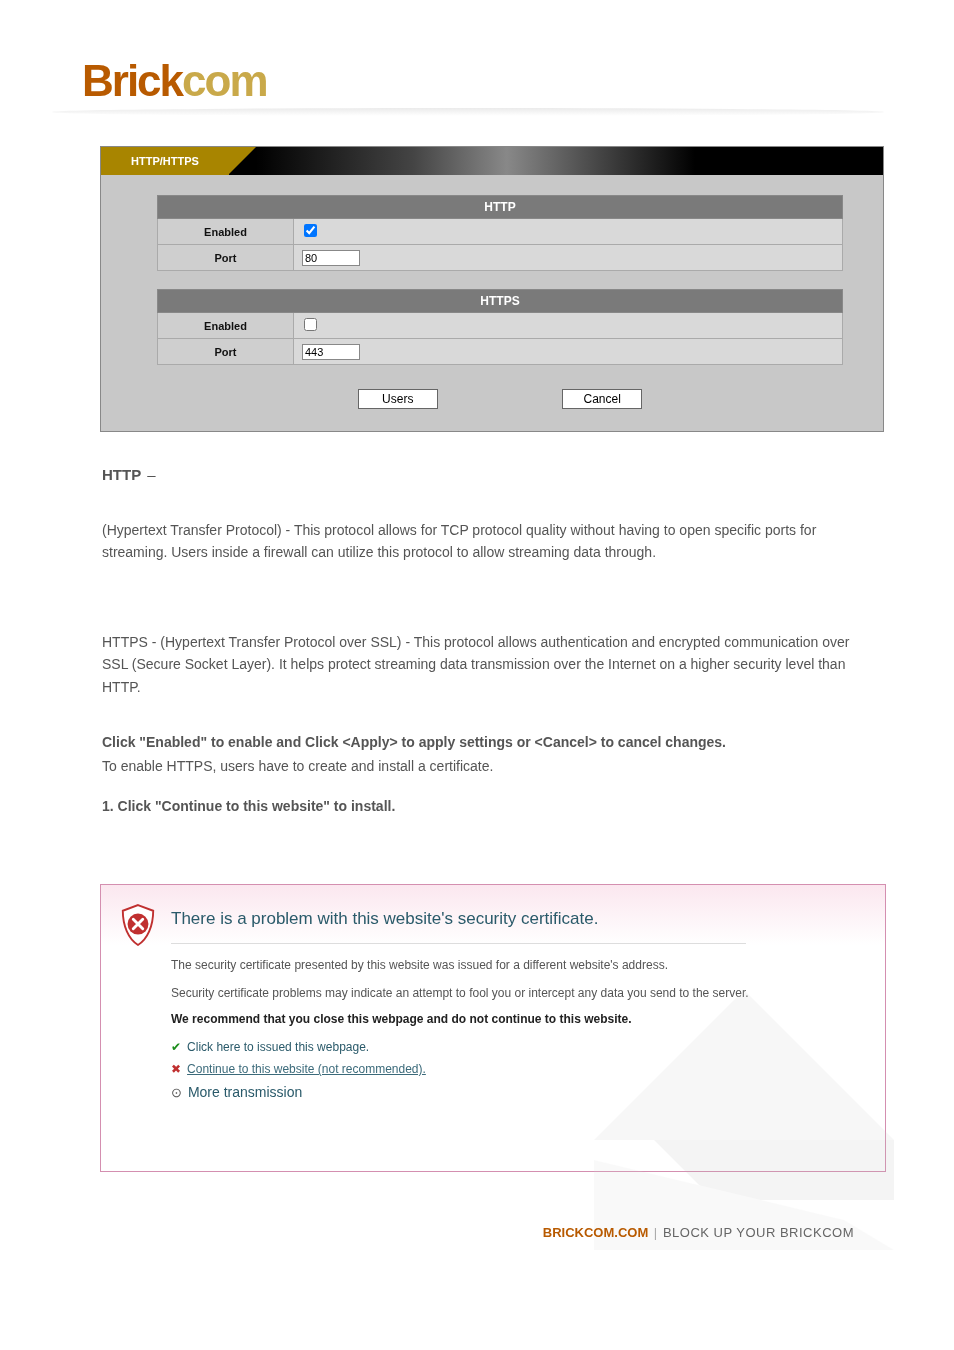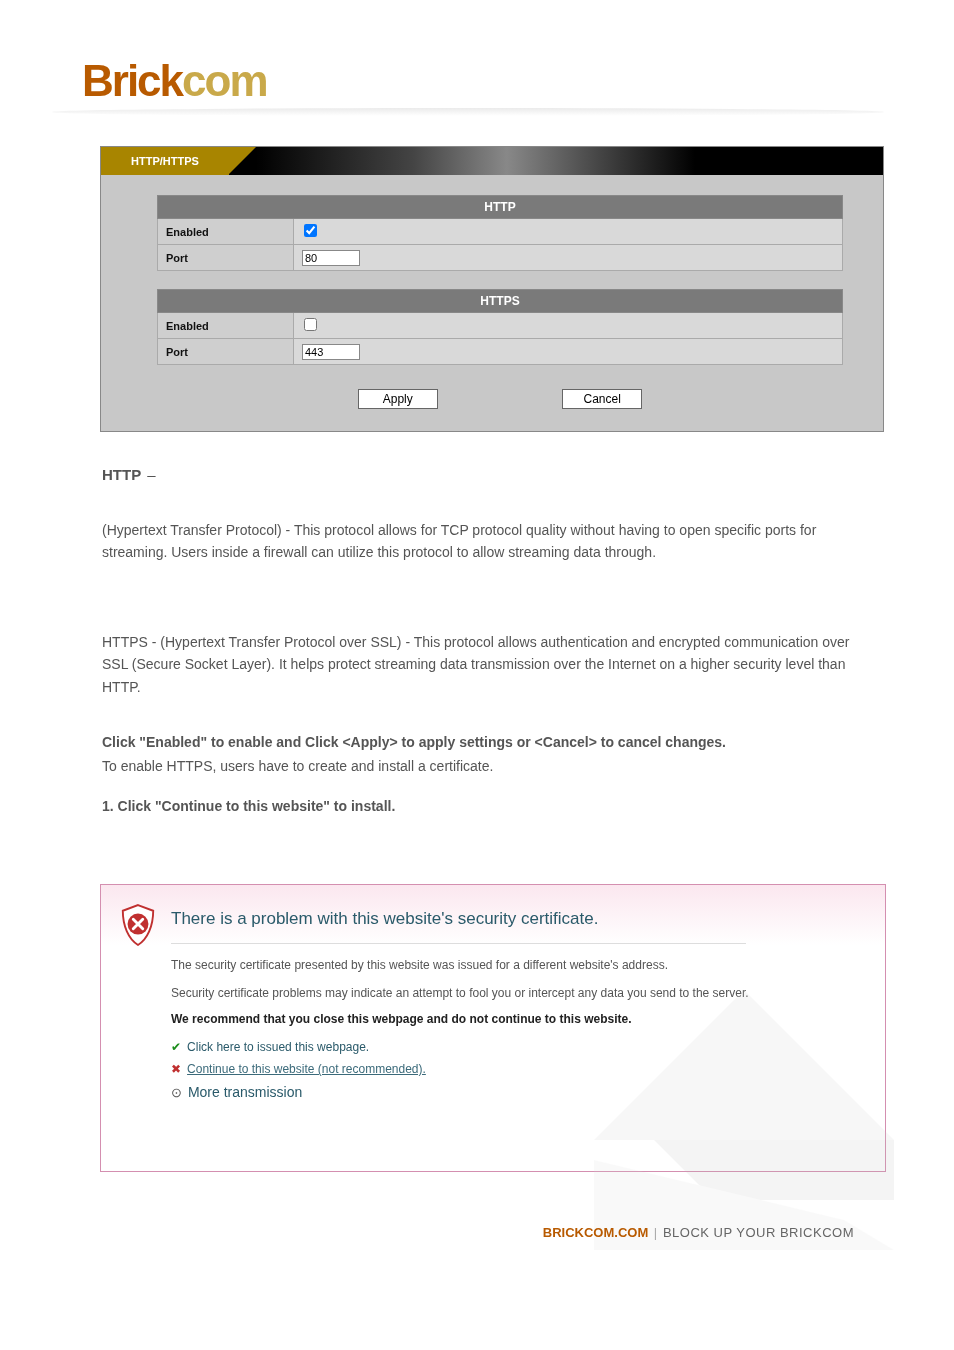--- a/index.html
+++ b/index.html
@@ -87,20 +87,21 @@
   }
   .setting-row td {
     background: #d9d9d9;
     border: 1px solid #aaa;
     font-size: 11px;
     padding: 4px 8px;
     height: 26px;
   }
   .setting-row .label-cell {
     width: 136px;
+    text-align: center;
     font-weight: bold;
     color: #111;
     background: #cfcfcf;
   }
   .setting-row .value-cell input[type="text"] {
     width: 58px;
     font-size: 11px;
     border: 1px solid #888;
     padding: 1px 2px;
     background: #fff;
@@ -262,21 +263,21 @@
         <td class="label-cell">Enabled</td>
         <td class="value-cell"><input type="checkbox" style=""></td>
       </tr>
       <tr class="setting-row">
         <td class="label-cell">Port</td>
         <td class="value-cell"><input type="text" value="443" style=""></td>
       </tr>
     </tbody>
       </table>
     <div class="button-row">
-      <button class="btn">Apply</button>
+      <button class="btn">Users</button>
       <button class="btn">Cancel</button>
     </div>
   </div>
 </div>
 
 <div class="section-title">
   <span>HTTP</span><span class="dash">–</span>
 </div>
 <div class="para p1">(Hypertext Transfer Protocol) - This protocol allows for TCP protocol quality without having to open specific ports for streaming. Users inside a firewall can utilize this protocol to allow streaming data through.</div>
 <div class="para p2">HTTPS - (Hypertext Transfer Protocol over SSL) - This protocol allows authentication and encrypted communication over SSL (Secure Socket Layer). It helps protect streaming data transmission over the Internet on a higher security level than HTTP.</div>

